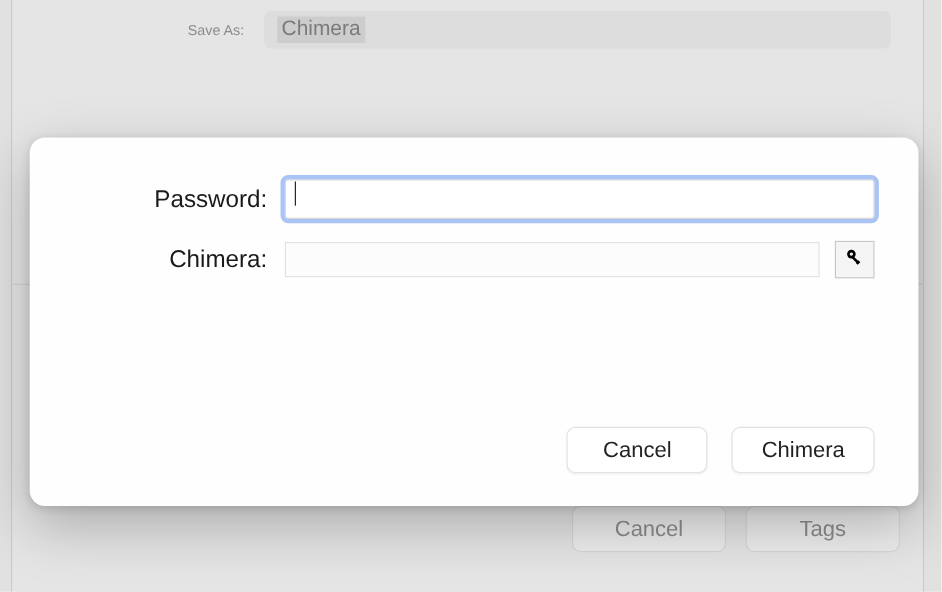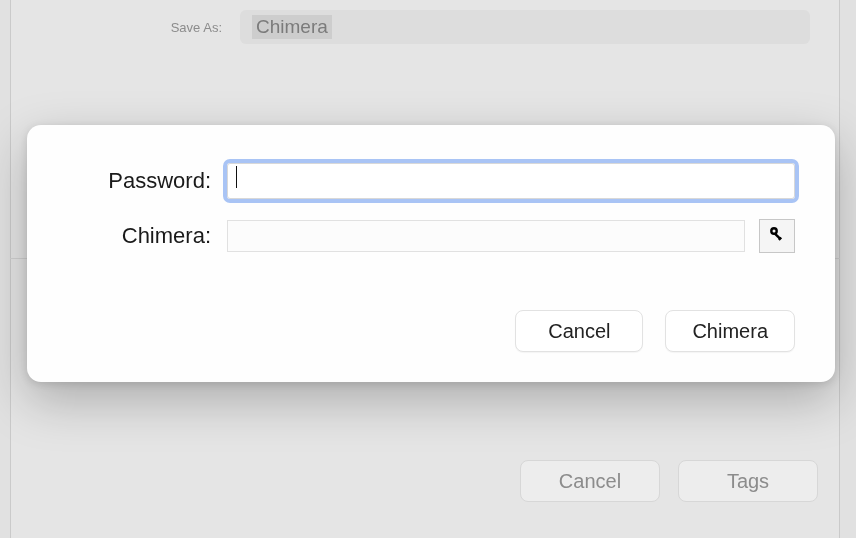--- a/index.html
+++ b/index.html
@@ -89,25 +89,25 @@
     .overlay {
       position: absolute;
       inset: 0;
       background: rgba(0,0,0,0.02);
     }
     .modal {
       position: absolute;
       left: 27px;
       top: 125px;
       width: 808px;
-      height: 257px;
+      height: 335px;
       background: #fefefe;
       border-radius: 14px;
       box-shadow: 0 18px 50px rgba(0,0,0,0.25), 0 2px 8px rgba(0,0,0,0.12);
-      padding: 38px 40px 30px 20px;
+      padding: 38px 40px 30px 52px;
     }
     .modal-row {
       display: flex;
       align-items: center;
       margin-bottom: 20px;
     }
     .modal-label {
       width: 180px;
       text-align: right;
       padding-right: 16px;

